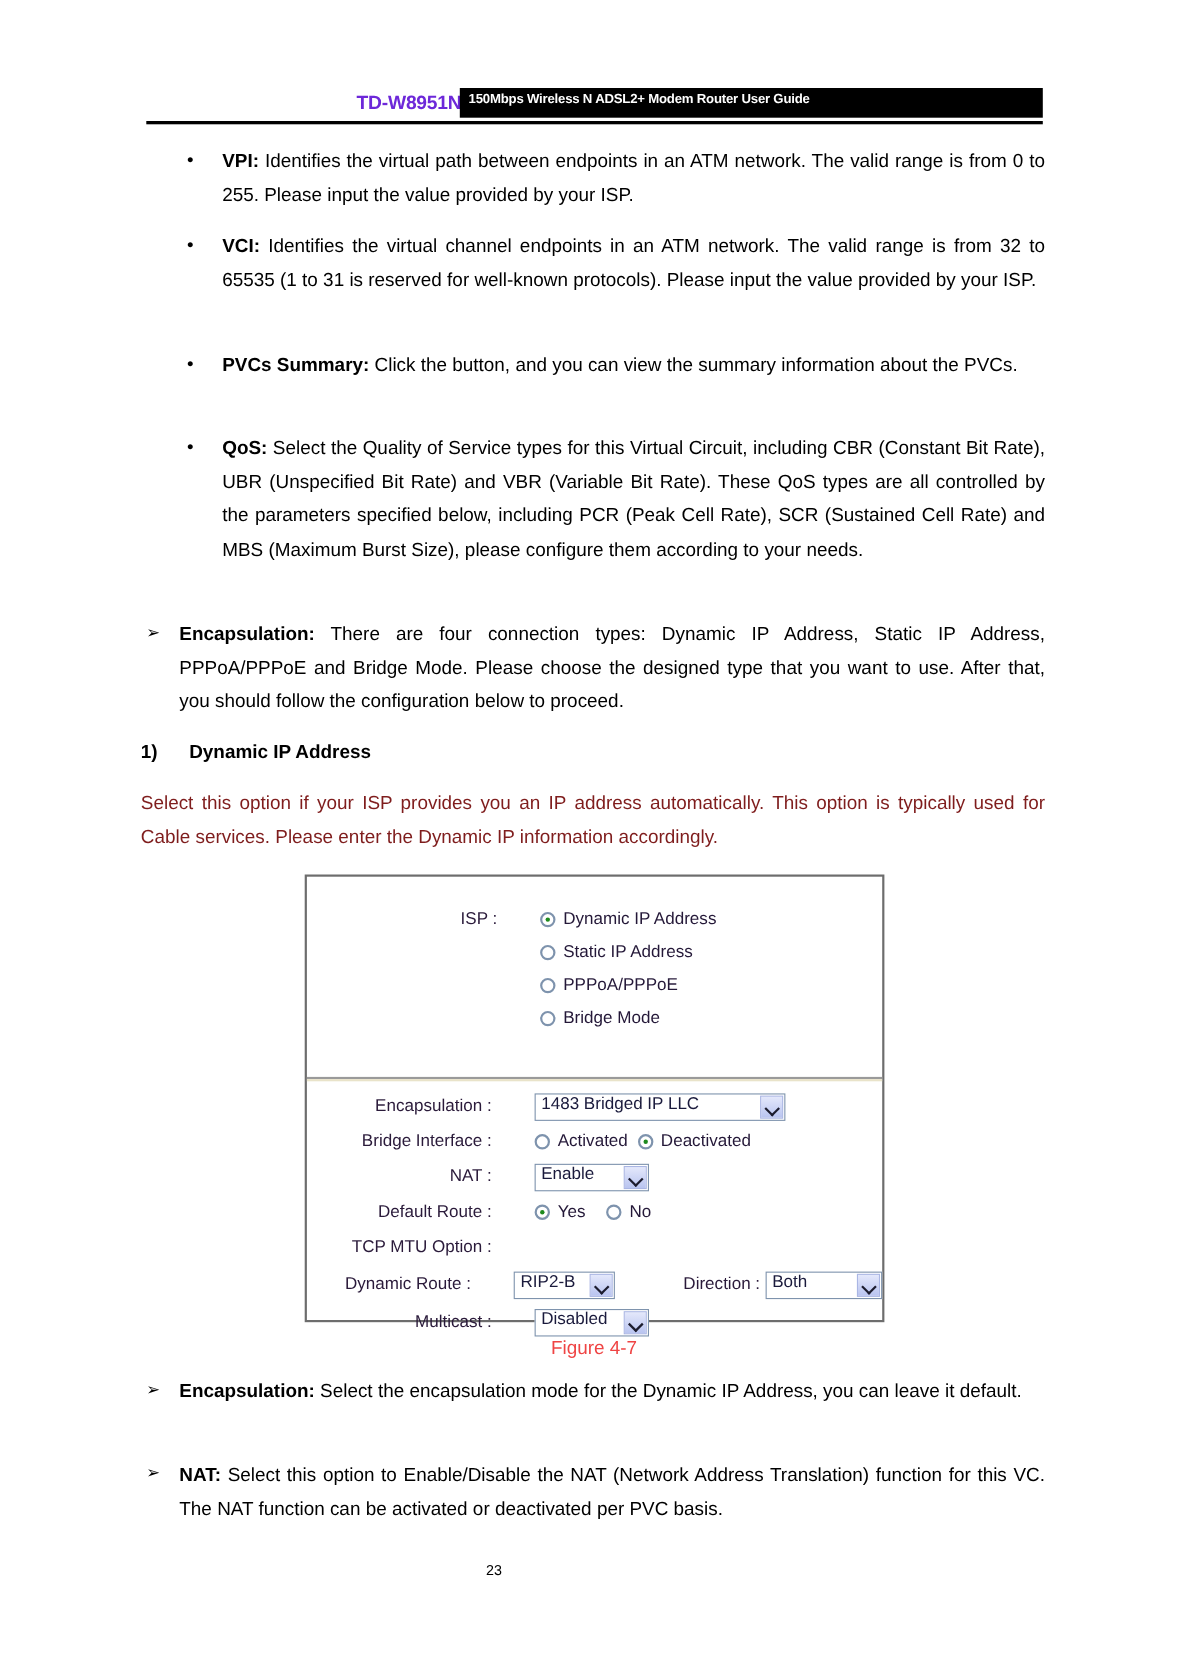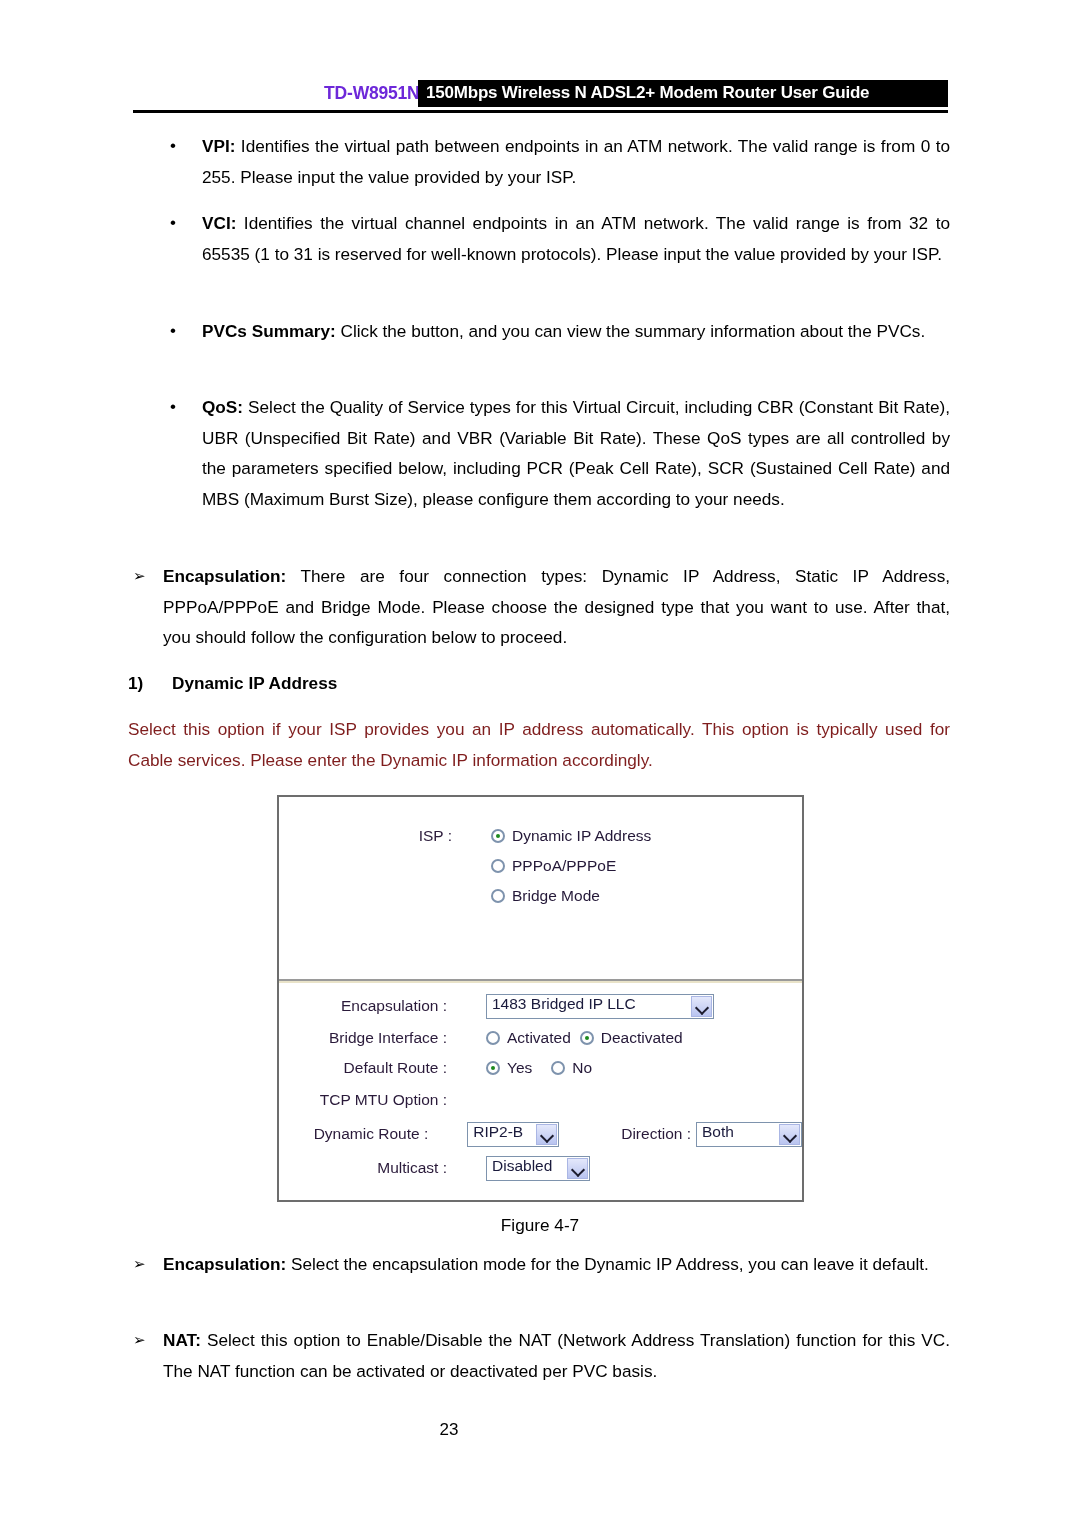--- a/index.html
+++ b/index.html
@@ -47,21 +47,21 @@
     left: 285px;
     top: 0px;
     width: 530px;
     height: 27px;
     background: #000000;
   }
   .header-band-text {
     position: absolute;
     left: 8px;
     top: 3px;
-    font-size: 17px;
+    font-size: 12px;
     font-weight: bold;
     color: #ffffff;
     white-space: nowrap;
     letter-spacing: -0.2px;
   }
 
   
   .para {
     position: absolute;
     font-size: 17.2px;
@@ -262,31 +262,31 @@
   }
 
   
   .fig-caption {
     position: absolute;
     left: 0;
     top: 1215px;
     width: 1080px;
     text-align: center;
     font-size: 17.2px;
-    color: #000000;
+    color: #ef4444;
   }
 
   
   .page-number {
     position: absolute;
     left: 0;
     top: 1420px;
     width: 898px;
     text-align: center;
-    font-size: 17px;
+    font-size: 13px;
     color: #000000;
   }
 </style>
 </head>
 <body>
 
 <div class="header">
   <span class="header-model">TD-W8951ND</span>
   <div class="header-band">
     <span class="header-band-text">150Mbps Wireless N ADSL2+ Modem Router User Guide</span>
@@ -327,20 +327,27 @@
       <div class="flabel" style="width:173px;">ISP :</div>
       <div class="fval">
         <span class="radio on"></span>
         <span class="radio-label">Dynamic IP Address</span>
       </div>
     </div>
     <div class="frow">
       <div class="flabel" style="width:173px;"></div>
       <div class="fval">
         <span class="radio"></span>
+        <span class="radio-label">Static IP Address</span>
+      </div>
+    </div>
+    <div class="frow">
+      <div class="flabel" style="width:173px;"></div>
+      <div class="fval">
+        <span class="radio"></span>
         <span class="radio-label">PPPoA/PPPoE</span>
       </div>
     </div>
     <div class="frow">
       <div class="flabel" style="width:173px;"></div>
       <div class="fval">
         <span class="radio"></span>
         <span class="radio-label">Bridge Mode</span>
       </div>
     </div>
@@ -366,20 +373,29 @@
           <span class="radio"></span>
           <span class="radio-label" style="margin-right:9px;">Activated</span>
         </span>
         <span style="display:inline-flex;align-items:center;">
           <span class="radio on"></span>
           <span class="radio-label">Deactivated</span>
         </span>
       </div>
     </div>
 
+    <div class="frow" style="height:34px;">
+      <div class="flabel">NAT :</div>
+      <div class="fval">
+        <span class="select" style="width:104px;">
+          <span class="sel-text">Enable</span>
+          <span class="arrow"></span>
+        </span>
+      </div>
+    </div>
 
     <div class="frow">
       <div class="flabel">Default Route :</div>
       <div class="fval">
         <span style="display:inline-flex;align-items:center;">
           <span class="radio on"></span>
           <span class="radio-label" style="margin-right:19px;">Yes</span>
         </span>
         <span style="display:inline-flex;align-items:center;">
           <span class="radio"></span>

